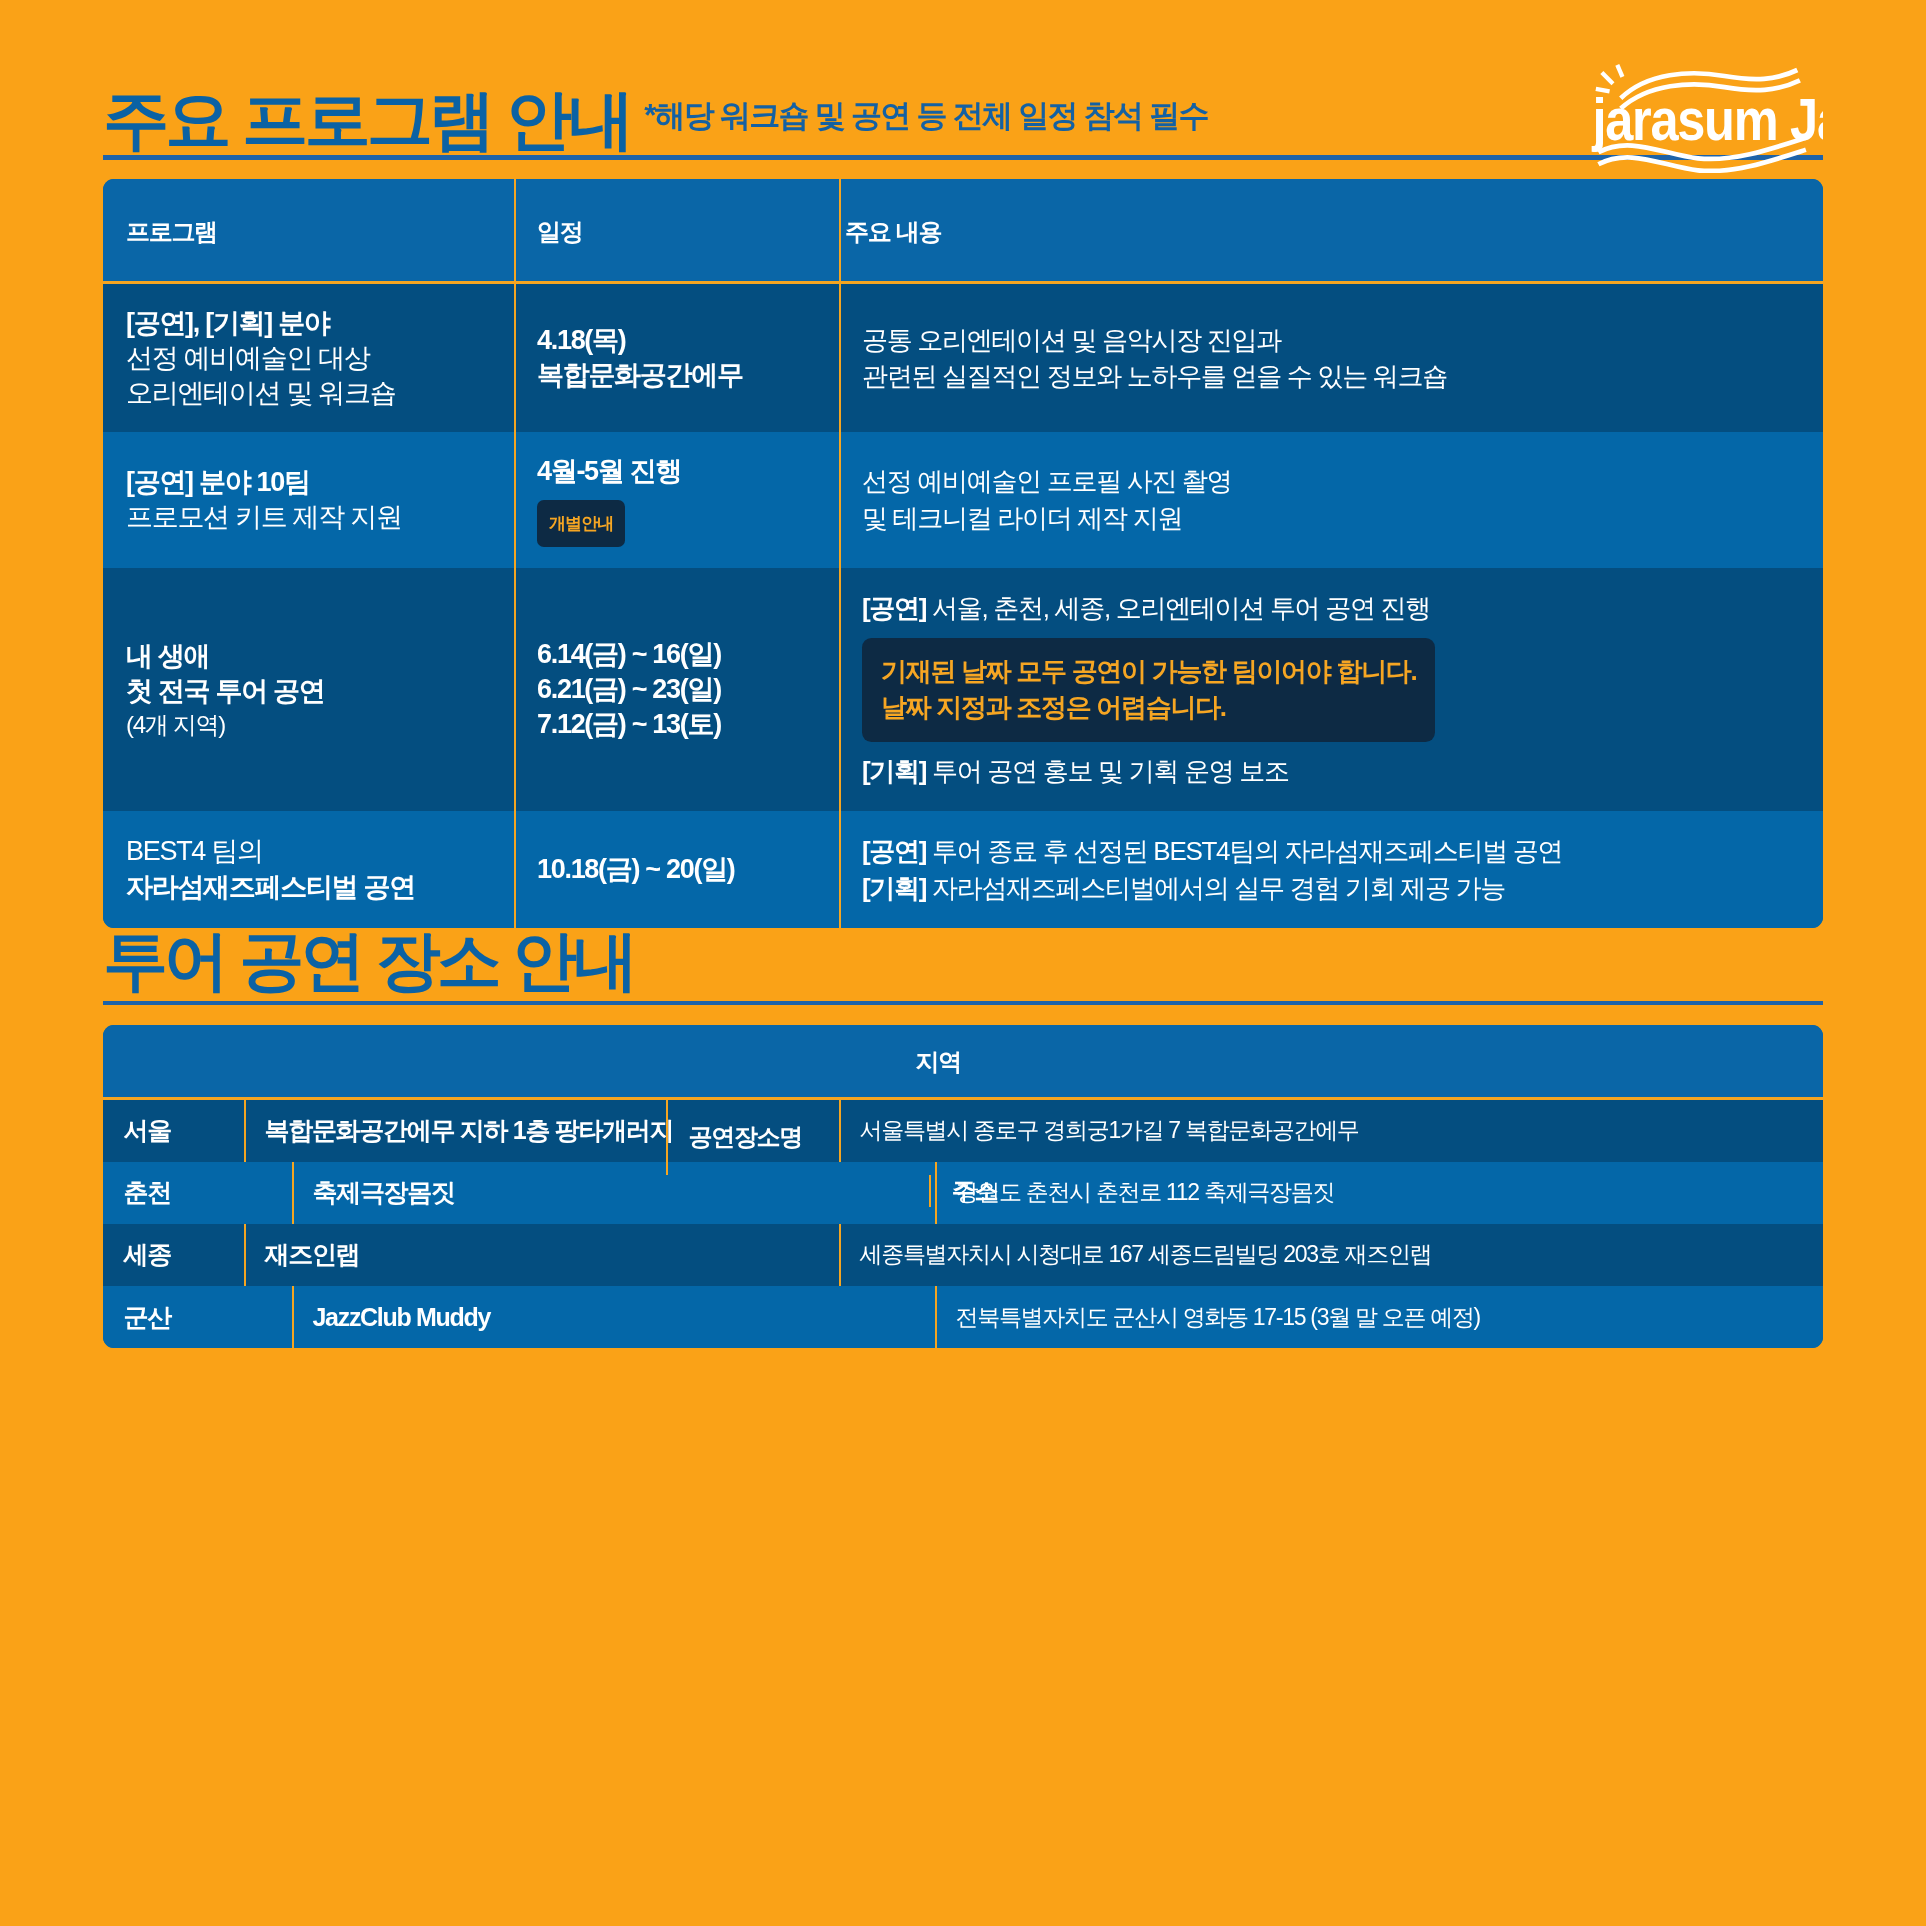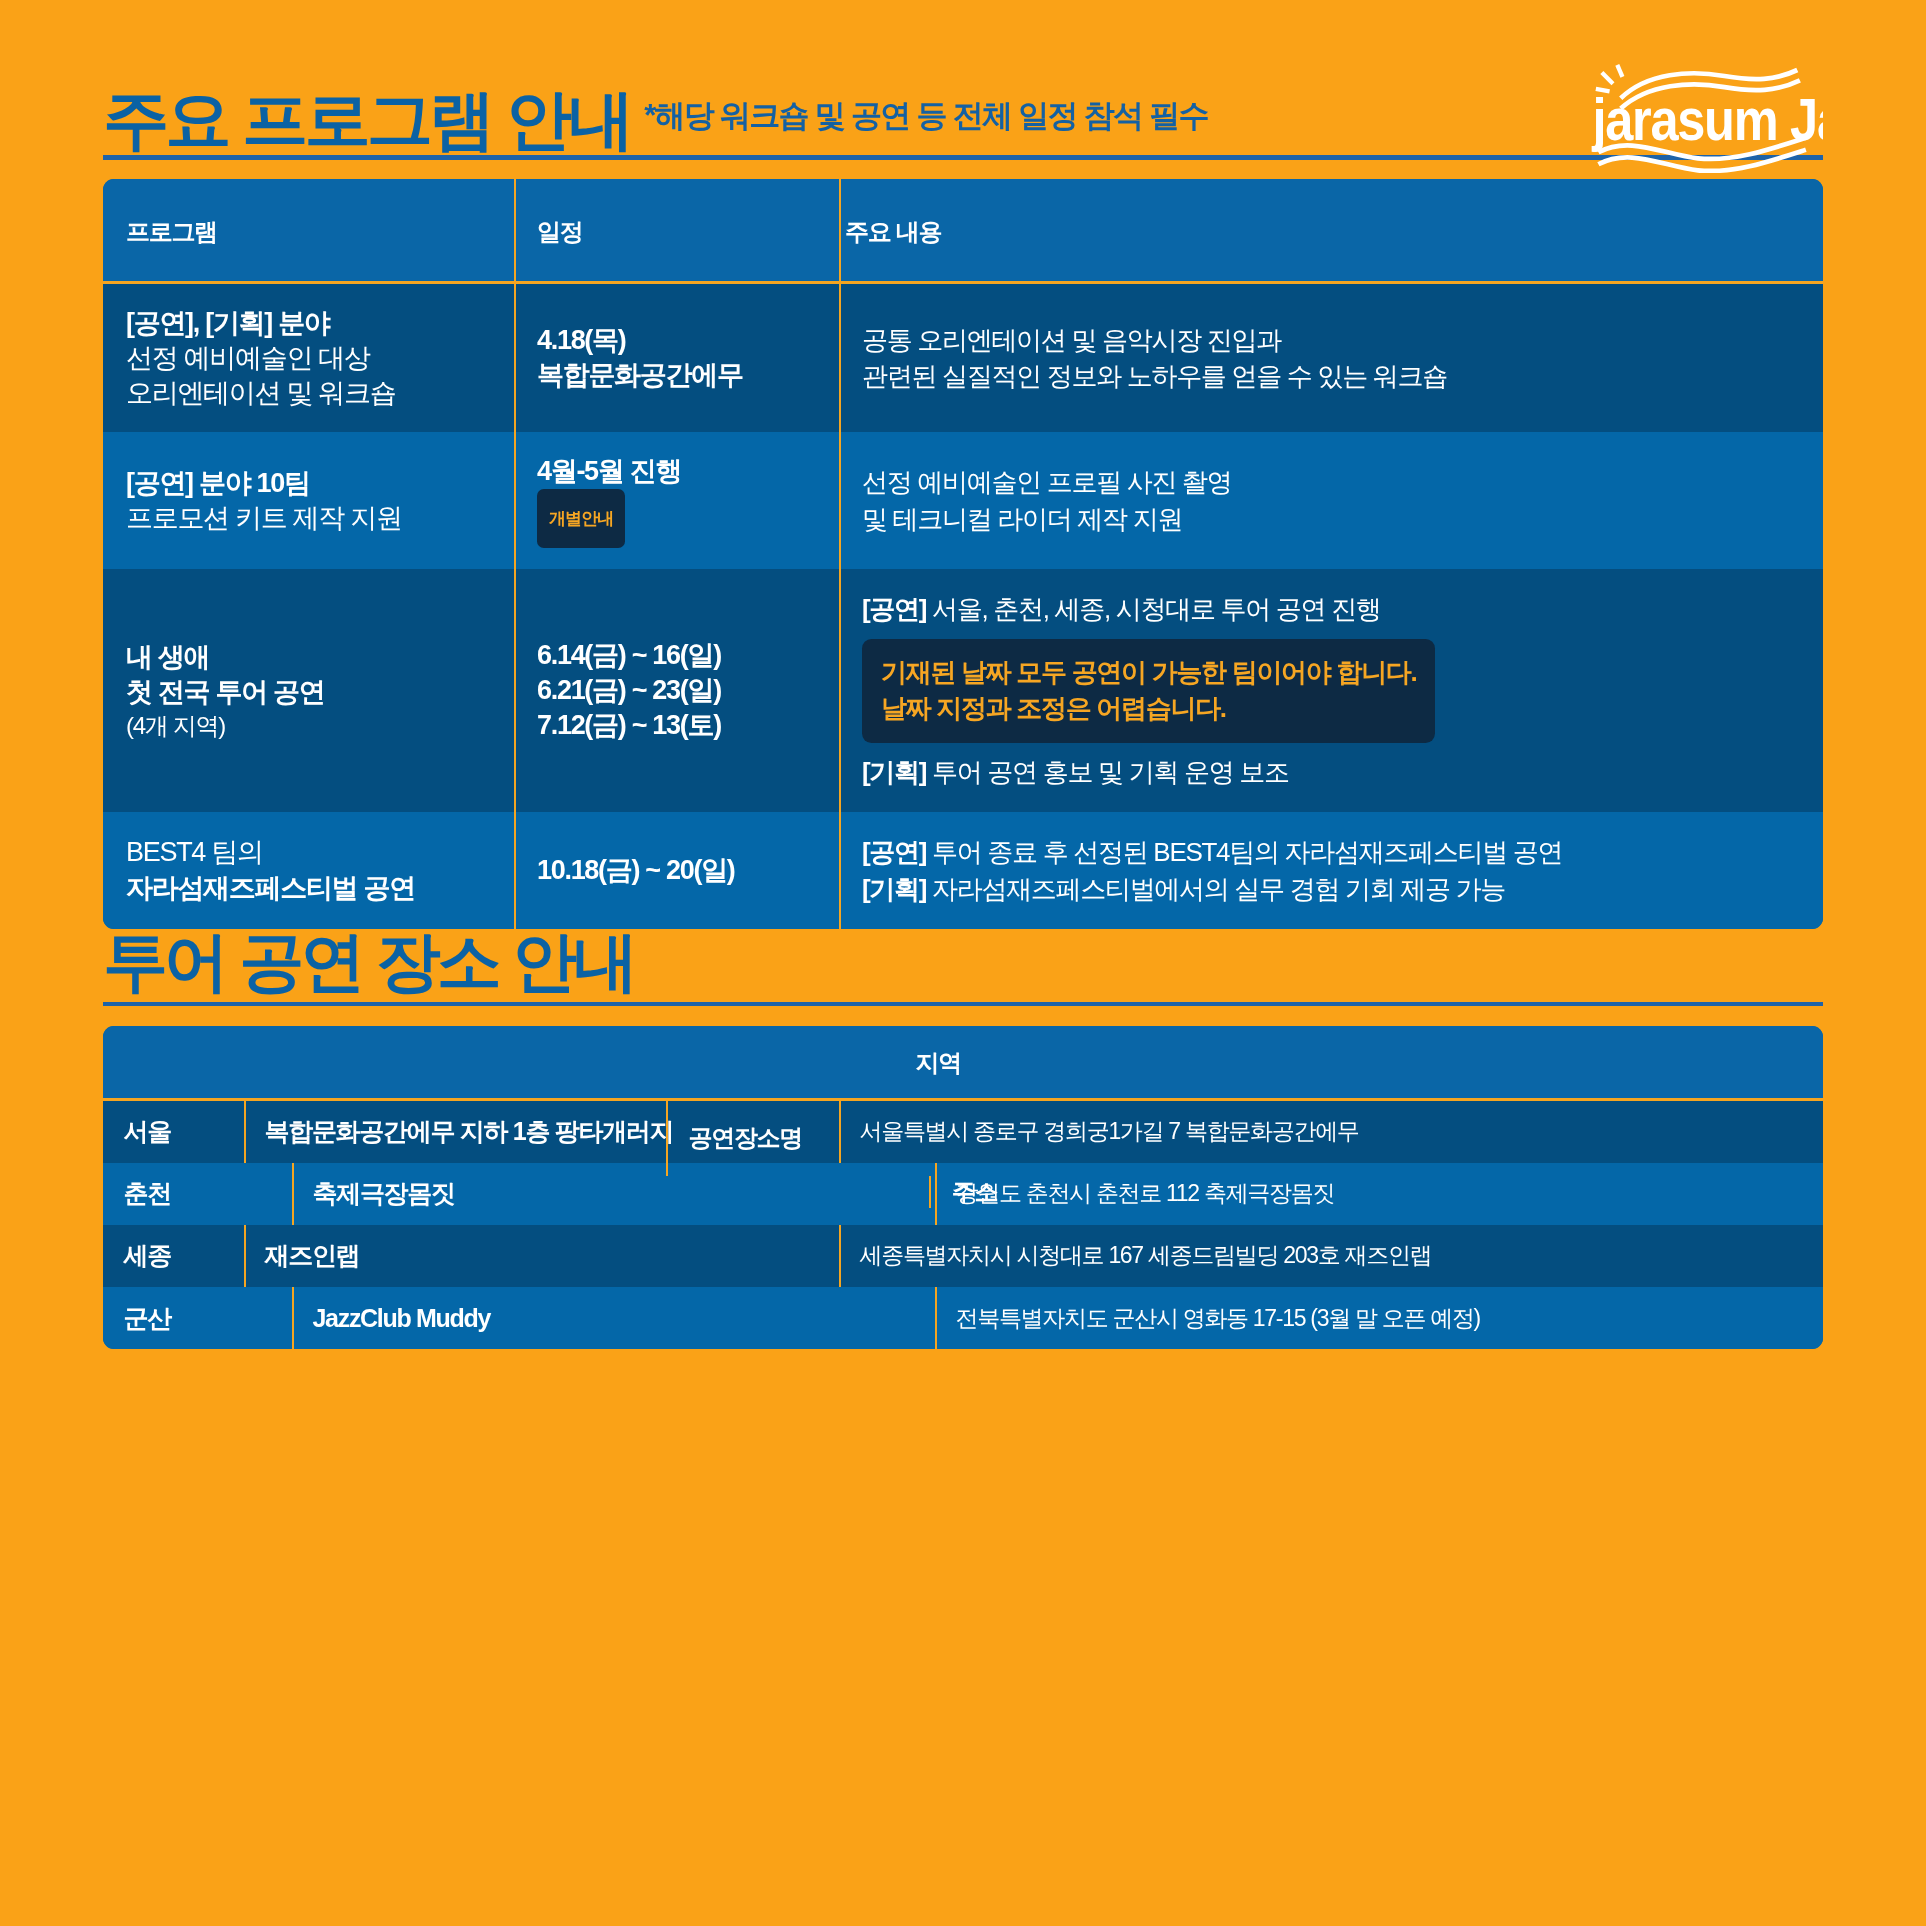--- a/index.html
+++ b/index.html
@@ -64,24 +64,24 @@
   .cell + .cell::before {
     content:''; position:absolute; left:0; top:0; bottom:0; width:2.1px; background:#f5a521;
   }
   .bold { font-weight: 800; }
   .l-prog  { font-size: 27px; letter-spacing: -1.3px; line-height: 1.30; }
   .l-date  { font-size: 27px; letter-spacing: -1.3px; line-height: 1.30; font-weight: 800; }
   .l-desc  { font-size: 26px; letter-spacing: -1.3px; line-height: 1.42; }
   .small   { font-size: 24px; }
 
   .badge {
-    display: inline-block; align-self: flex-start; 
+    display: inline-block; align-self: flex-start; margin-top: 11px;
     background: #0d2a44; color: #f6a623; font-weight: 800;
     font-size: 17px; letter-spacing: -0.9px;
-    padding: 18px 12px; border-radius: 6.8px;
+    padding: 12px 12px; border-radius: 6.8px;
   }
   .notice {
     background: #0d2a44; border-radius: 9.4px;
     padding: 16.3px 19px; margin: 11px 0 11px 0;
     color: #f6a623; font-weight: 800; font-size: 26px;
     letter-spacing: -1.3px; line-height: 1.38;
     align-self: flex-start;
   }
   .tag { font-weight: 800; }
 
@@ -181,21 +181,21 @@
         <div class="l-prog bold">첫 전국 투어 공연</div>
         <div class="l-prog small">(4개 지역)</div>
       </div>
       <div class="cell c2">
         <div class="l-date">6.14(금) ~ 16(일)</div>
         <div class="l-date">6.21(금) ~ 23(일)</div>
         <div class="l-date">7.12(금) ~ 13(토)</div>
       </div>
       <div class="cell c3">
         <div class="l-desc">
-          <span class="tag">[공연]</span><span> 서울, 춘천, 세종, 시청대로 투어 공연 진행</span>
+          <span class="tag">[공연]</span><span> 서울, 춘천, 세종, 오리엔테이션 투어 공연 진행</span>
         </div>
         <div class="notice">
           <div>기재된 날짜 모두 공연이 가능한 팀이어야 합니다.</div>
           <div>날짜 지정과 조정은 어렵습니다.</div>
         </div>
         <div class="l-desc">
           <span class="tag">[기획]</span><span> 투어 공연 홍보 및 기획 운영 보조</span>
         </div>
       </div>
     </div>

